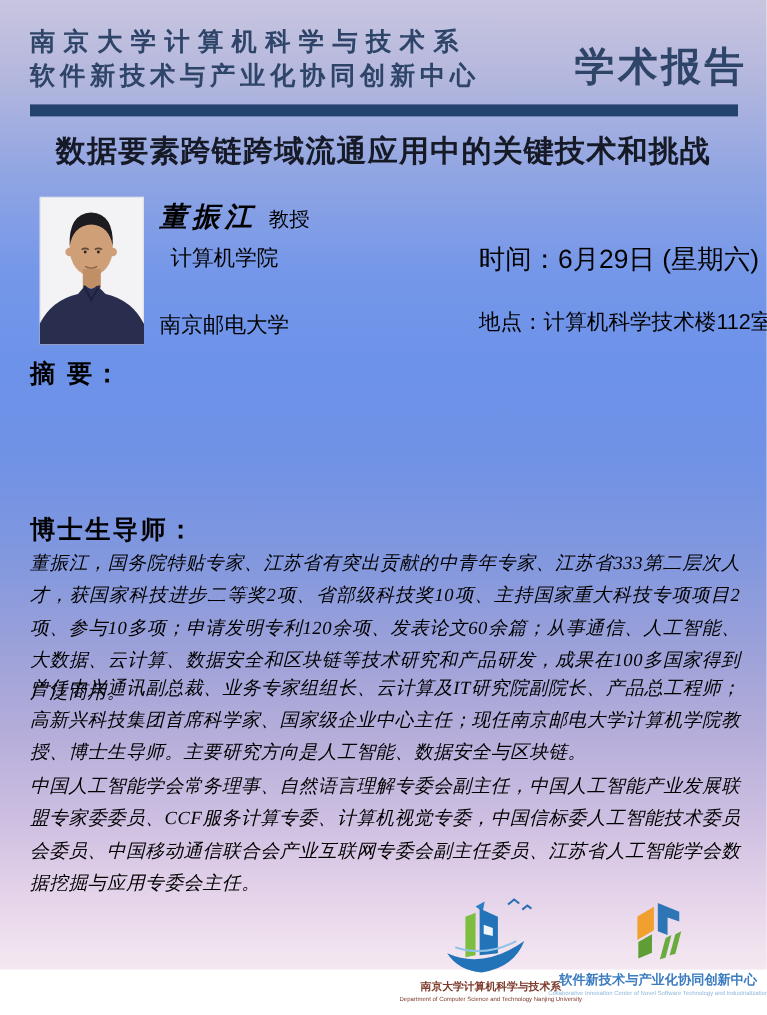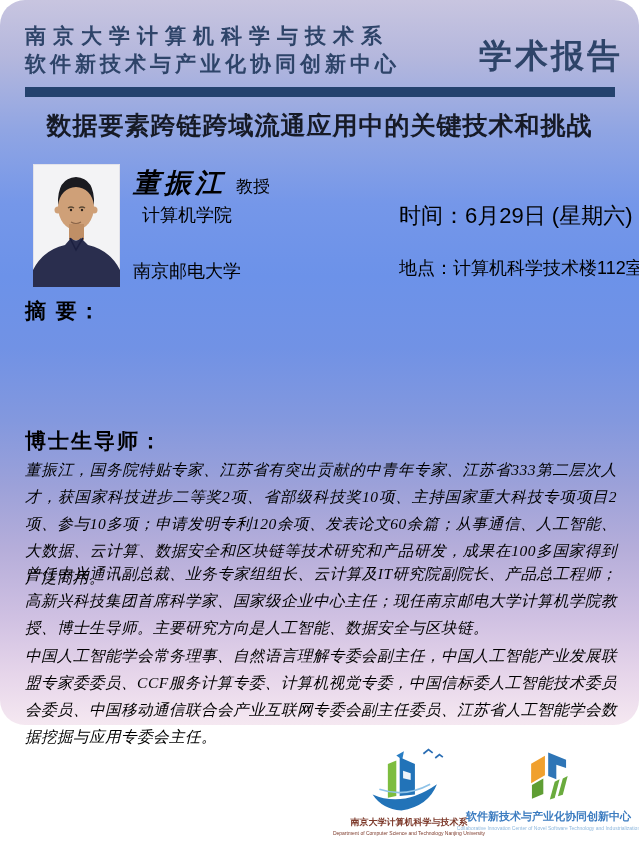--- a/index.html
+++ b/index.html
@@ -1,41 +1,41 @@
 <!DOCTYPE html>
 <html><head>
 <meta charset="utf-8">
 <style>
   html,body{margin:0;padding:0;}
   body{width:639px;height:846px;overflow:hidden;
        font-family:"Liberation Sans",sans-serif;}
-  .poster{position:relative;width:639px;height:725px;
+  .poster{position:relative;width:639px;height:808px;
     background:linear-gradient(180deg,
       #c8c5e0 0%, #b4b7dd 8%, #90a5e3 18%, #7597e9 28%,
       #6c92e9 38%, #7192e5 48%, #8398de 58%, #9ca1d9 67%,
-      #b6aeda 76%, #cfc0e2 85%, #e6d5ea 93%, #f5e8f1 100%);border-radius:25px;}
+      #b6aeda 76%, #cfc0e2 85%, #e6d5ea 93%, #f5e8f1 100%);}
   .abs{position:absolute;}
 
   
   .org{left:25px;top:22px;color:#2e4469;font-weight:bold;}
   .org-l1{font-size:21px;letter-spacing:7px;line-height:28px;white-space:nowrap;}
   .org-l2{font-size:21px;letter-spacing:4px;line-height:28px;white-space:nowrap;}
   .badge{right:16px;top:34px;color:#2e4469;font-weight:bold;
          font-size:33px;letter-spacing:3px;white-space:nowrap;}
   .rule{left:25px;top:87px;width:590px;height:10px;background:#24426e;}
 
   
   .title{left:0;top:109px;width:639px;text-align:center;color:#161a26;
          font-weight:bold;font-size:25px;letter-spacing:1px;white-space:nowrap;}
 
   
   .photo{left:33px;top:164px;width:87px;height:123px;}
   .name-row{left:133px;top:165px;white-space:nowrap;color:#000;}
   .name{font-family:"Liberation Serif",serif;font-style:italic;font-weight:bold;
-        font-size:27px;letter-spacing:4px;}
+        font-size:23px;letter-spacing:4px;}
   .prof{font-size:17px;margin-left:10px;font-family:"Liberation Sans",sans-serif;
         font-style:normal;font-weight:normal;}
   .dept{left:142px;top:203px;font-size:18px;color:#000;}
   .univ{left:133px;top:259px;font-size:18px;color:#000;}
   .time{left:399px;top:201px;font-size:22px;color:#000;white-space:nowrap;}
   .loc{left:399px;top:256px;font-size:18px;color:#000;white-space:nowrap;}
 
   
   .sec-h{font-size:21px;font-weight:bold;color:#000;letter-spacing:2px;white-space:nowrap;}
   .abstract-h{left:25px;top:297px;}

